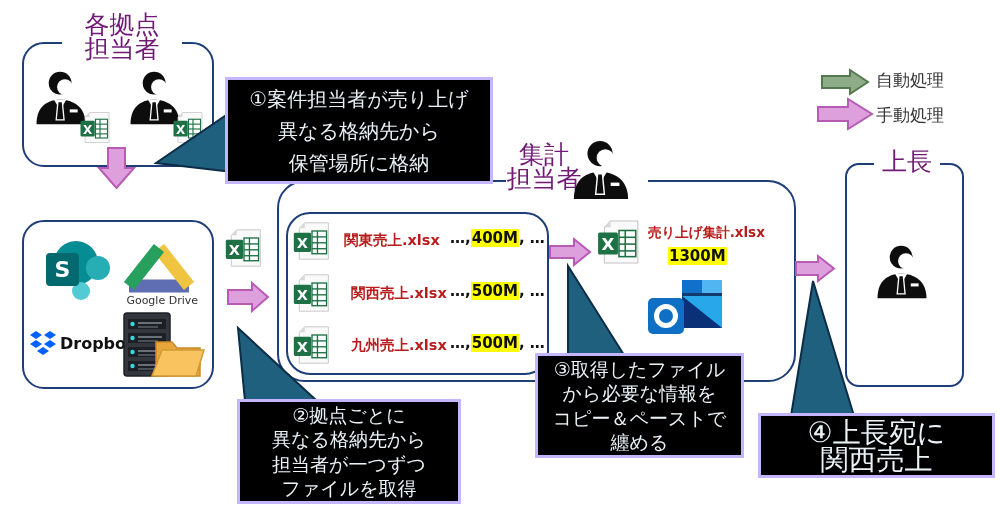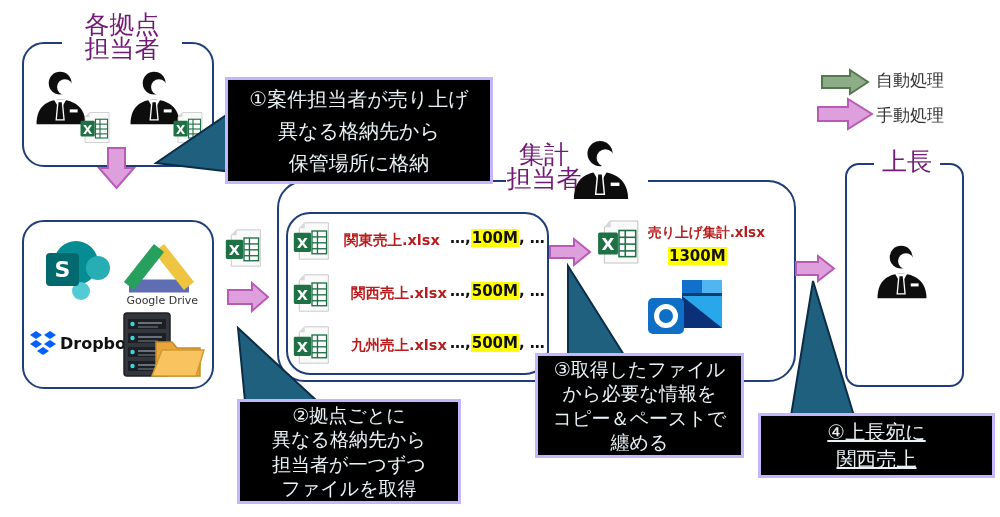--- a/index.html
+++ b/index.html
@@ -149,21 +149,21 @@
   </svg>
 
   <svg class="icon-svg" style="left:224px;top:226px;" width="40" height="44" viewBox="0 0 44 44">
       <use href="#sym-excel"></use>
     </svg>
 
   <svg class="icon-svg" style="left:292px;top:219px;" width="40" height="44" viewBox="0 0 44 44">
       <use href="#sym-excel"></use>
     </svg>
   <div class="file-name" style="left:344px;top:231px;">関東売上.xlsx</div>
-  <div class="file-val" style="left:450px;top:229px;"><span>…,</span><span class="hl">100M</span><span>, …</span></div>
+  <div class="file-val" style="left:450px;top:229px;"><span>…,</span><span class="hl">400M</span><span>, …</span></div>
 
   <svg class="icon-svg" style="left:292px;top:271px;" width="40" height="44" viewBox="0 0 44 44">
       <use href="#sym-excel"></use>
     </svg>
   <div class="file-name" style="left:344px;top:284px;padding-left:7px;">関西売上.xlsx</div>
   <div class="file-val" style="left:450px;top:282px;"><span>…,</span><span class="hl">500M</span><span>, …</span></div>
 
   <svg class="icon-svg" style="left:292px;top:323px;" width="40" height="44" viewBox="0 0 44 44">
       <use href="#sym-excel"></use>
     </svg>
@@ -219,18 +219,18 @@
     <div>ファイルを取得</div>
   </div>
 
   <div class="callout" style="left:535px;top:353px;width:203px;height:99px;font-size:19px;line-height:24.5px;">
     <div>③取得したファイル</div>
     <div>から必要な情報を</div>
     <div>コピー＆ペーストで</div>
     <div>纏める</div>
   </div>
 
-  <div class="callout" style="left:758px;top:413px;width:231px;height:59px;font-size:20px;line-height:27px;text-decoration:underline;">
+  <div class="callout" style="left:758px;top:413px;width:231px;height:59px;font-size:28px;line-height:27px;">
     <div>④上長宛に</div>
     <div>関西売上</div>
   </div>
 
 </div>
 
 </body></html>

